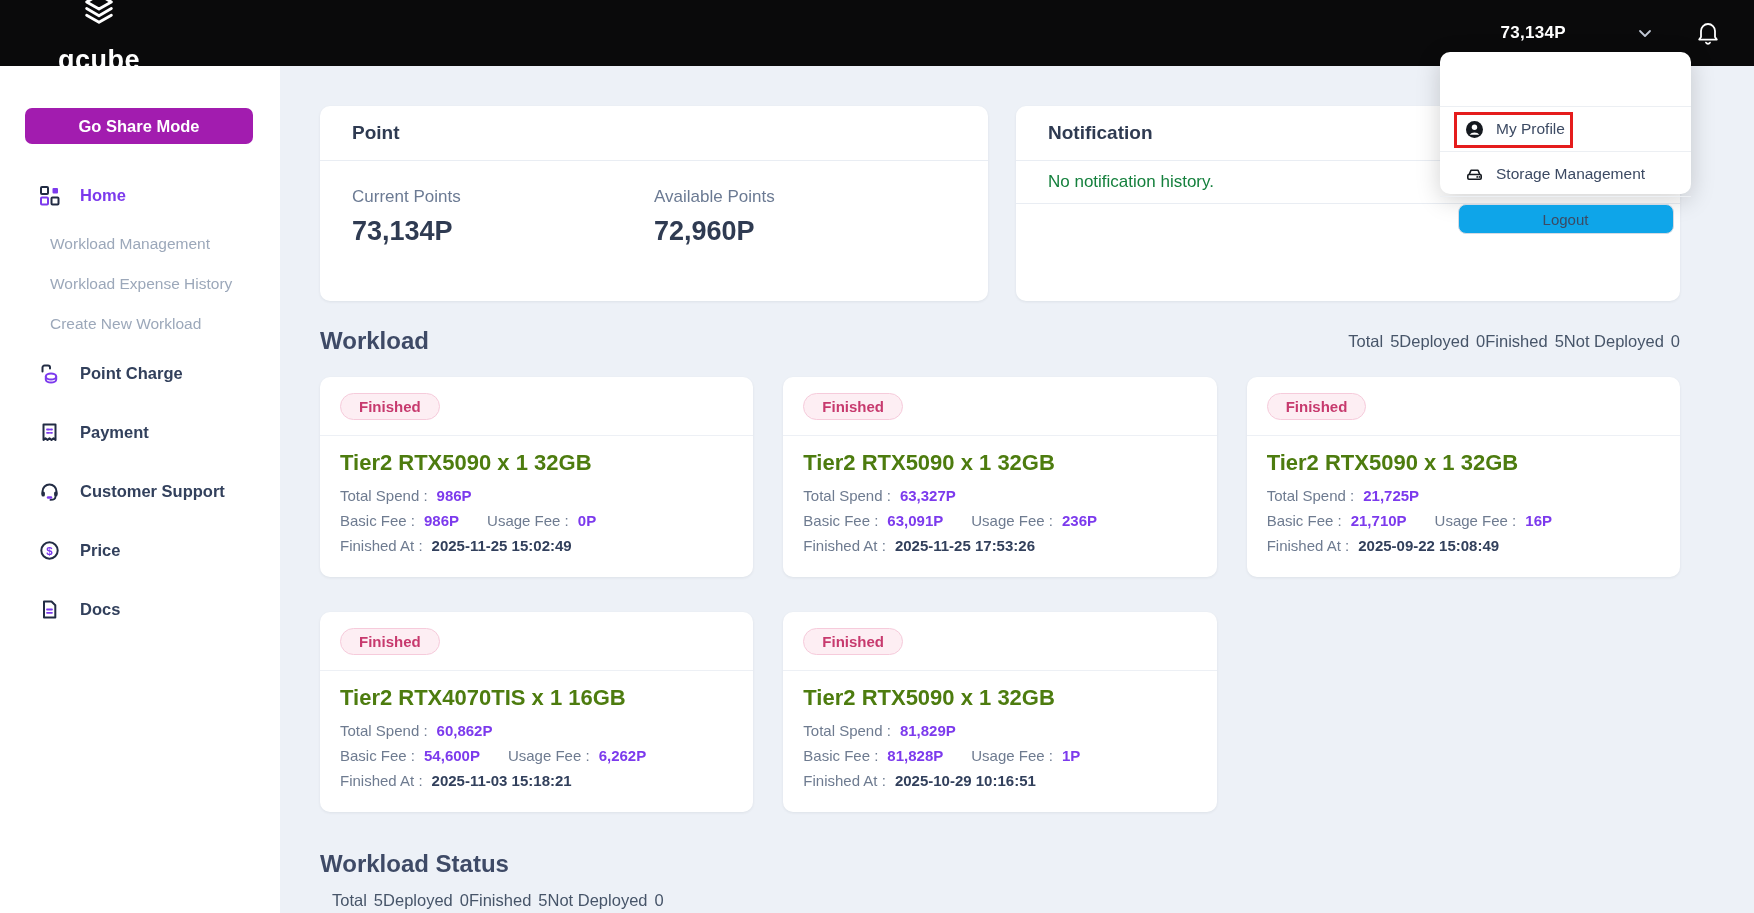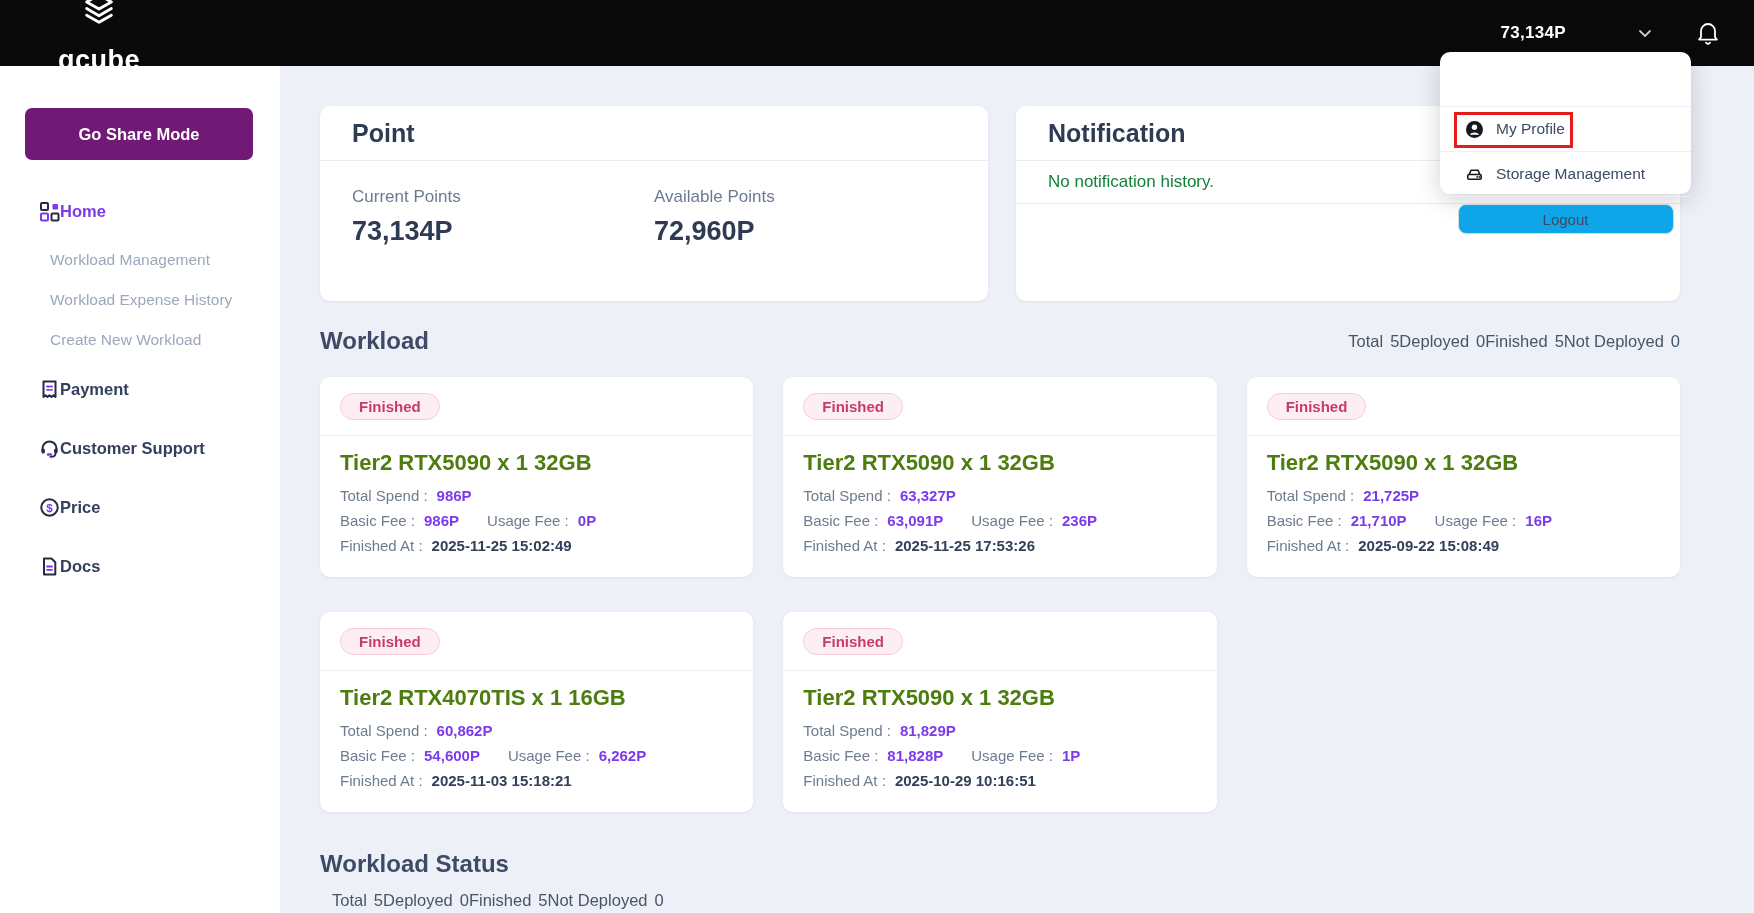--- a/index.html
+++ b/index.html
@@ -14,36 +14,36 @@
   .points { color:#fff; font-size:17px; font-weight:700; letter-spacing:.3px; cursor:pointer; }
   .chev { margin-left:72px; display:flex; align-items:center; cursor:pointer; }
   .bell { margin-left:44px; margin-right:10px; display:flex; align-items:center; cursor:pointer; }
 
   
   .app { display:flex; height:847px; }
   .sidebar { width:280px; background:#ffffff; flex:none; }
   .main { flex:1; padding:40px 74px 0 40px; overflow:hidden; }
 
   
-  .share-btn { display:block; margin:42px 25px 0; width:228px; height:52px; background:#701a75; color:#fff;
+  .share-btn { display:block; margin:42px 25px 0; width:228px; height:36px; background:#a21caf; color:#fff;
     font-size:16.5px; font-weight:700; border:none; border-radius:7px; cursor:pointer; font-family:inherit; }
   .nav { margin-top:22px; }
-  .nav-item { height:58px; display:flex; align-items:center; gap:0; padding-left:38px;
+  .nav-item { height:58px; display:flex; align-items:center; gap:20px; padding-left:38px;
     font-size:16.5px; font-weight:600; color:#32405c; cursor:pointer; }
   .nav-item.active { color:#7c3aed; font-weight:700; }
   .nav-item.tall { height:59px; }
   .sub-item { height:40px; display:flex; align-items:center; padding-left:50px;
     font-size:15.5px; color:#9ca8ba; cursor:pointer; }
   .nav-ico { width:22px; height:22px; flex:none; display:flex; align-items:center; justify-content:center; }
 
   
   .cards-row { display:flex; gap:28px; }
   .info-card { flex:1; height:195px; background:#fff; border-radius:10px; box-shadow:0 1px 3px rgba(16,24,40,.07); }
   .card-title-row { height:55px; display:flex; align-items:center; padding:0 32px;
-    border-bottom:1px solid #e9edf3; font-size:25px; font-weight:700; color:#2f3b52; }
+    border-bottom:1px solid #e9edf3; font-size:19px; font-weight:700; color:#2f3b52; }
   .point-body { display:flex; padding:26px 32px 0; }
   .point-col { width:302px; }
   .pc-label { font-size:17px; color:#6b7a93; }
   .pc-value { font-size:27px; font-weight:700; color:#2f3b52; margin-top:9px; }
   .notif-empty-row { height:43px; display:flex; align-items:center; padding:0 32px;
     border-bottom:1px solid #e9edf3; font-size:17px; color:#15803d; }
 
   
   .workload-header { margin-top:26px; display:flex; align-items:center; justify-content:space-between; }
   .section-title { font-size:24px; font-weight:700; color:#3e4a66; }
@@ -121,20 +121,30 @@
             <rect x="13.5" y="3" width="5.5" height="5.5" rx="1" fill="#7c3aed"></rect>
             <rect x="2" y="12.5" width="7" height="7" rx="1" stroke="#7c3aed" stroke-width="2"></rect>
             <rect x="12.5" y="12.5" width="7" height="7" rx="1" stroke="#222c44" stroke-width="2"></rect>
           </svg>
         </span>
         <span>Home</span>
       </div>
       <div class="sub-item">Workload Management</div>
       <div class="sub-item">Workload Expense History</div>
       <div class="sub-item">Create New Workload</div>
+      <div class="nav-item tall">
+        <span class="nav-ico">
+          <svg width="21" height="21" viewBox="0 0 21 21" fill="none">
+            <path d="M3.5 8.5 V4.5 a2 2 0 0 1 2 -2 h3.5 a2 2 0 0 1 2 2 v1" stroke="#222c44" stroke-width="2" stroke-linecap="round"></path>
+            <ellipse cx="12" cy="13.5" rx="5.2" ry="3" stroke="#7c3aed" stroke-width="2"></ellipse>
+            <path d="M6.8 13.5 v3 c0 1.6 2.3 3 5.2 3 s5.2-1.4 5.2-3 v-3" stroke="#7c3aed" stroke-width="2"></path>
+          </svg>
+        </span>
+        <span>Point Charge</span>
+      </div>
       <div class="nav-item tall">
         <span class="nav-ico">
           <svg width="21" height="21" viewBox="0 0 21 21" fill="none">
             <path d="M4.5 2.5 h12 v15.5 l-2-1.6 -2 1.6 -2-1.6 -2 1.6 -2-1.6 -2 1.6 Z" stroke="#222c44" stroke-width="2" stroke-linejoin="round"></path>
             <path d="M8 7.5 h5 M8 10.8 h5" stroke="#7c3aed" stroke-width="1.8" stroke-linecap="round" stroke-dasharray="2.2 1.6"></path>
           </svg>
         </span>
         <span>Payment</span>
       </div>
       <div class="nav-item tall">

